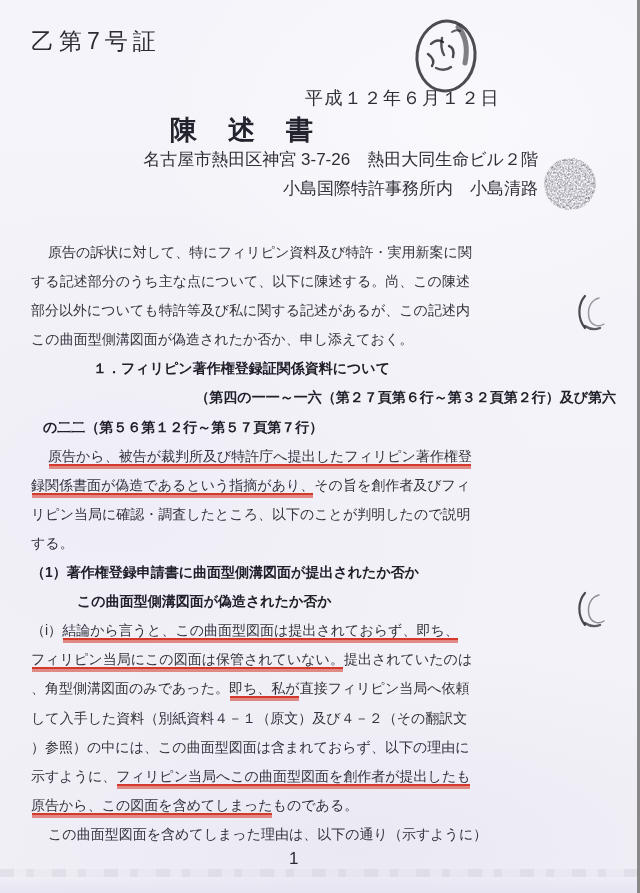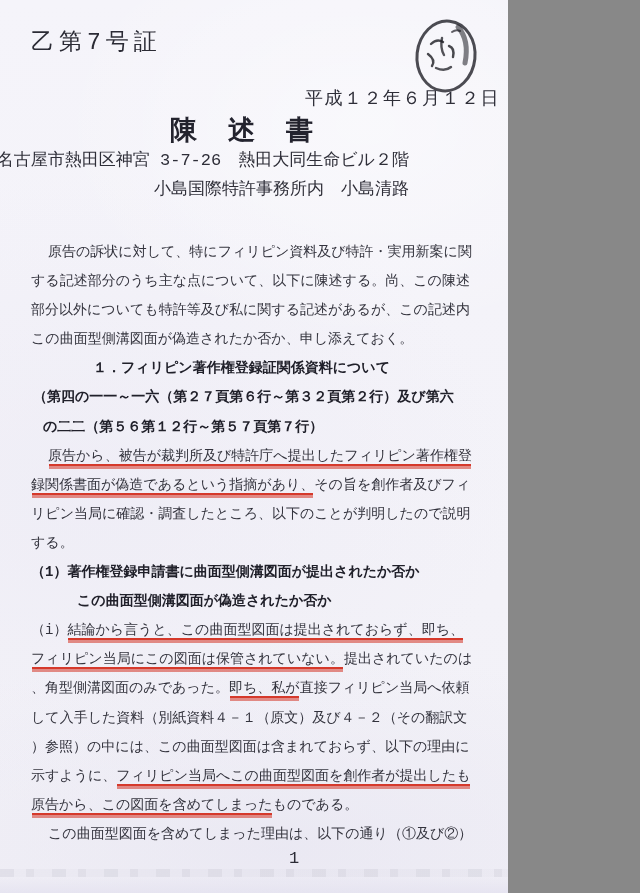--- a/index.html
+++ b/index.html
@@ -1,23 +1,23 @@
 <!DOCTYPE html>
 <html><head>
 <meta charset="utf-8">
 <style>
   html,body{margin:0;padding:0;background:#888;}
   .page{
-    position:relative;width:508px;height:893px;overflow:hidden;
+    position:relative;width:637px;height:893px;overflow:hidden;
     background:
       radial-gradient(ellipse 320px 220px at 72% 14%, rgba(255,255,255,.45), rgba(255,255,255,0)),
       radial-gradient(ellipse 420px 320px at 18% 55%, rgba(235,233,244,.55), rgba(235,233,244,0)),
       radial-gradient(ellipse 500px 200px at 55% 95%, rgba(229,227,240,.6), rgba(229,227,240,0)),
       linear-gradient(#f5f4fa,#f2f1f7);
-    font-family:Liberation Mono, monospace;
+    font-family:Liberation Sans, sans-serif;
     color:#33333d;
   }
   .exhibit{position:absolute;left:31px;top:26px;font-size:23px;letter-spacing:5px;color:#2b2b35;}
   .date{position:absolute;left:305px;top:86px;font-size:18px;letter-spacing:1.5px;color:#2e2e38;}
   .doc-title{position:absolute;left:170px;top:112px;font-size:27px;font-weight:600;color:#23232e;letter-spacing:2px;}
   .addr{position:absolute;right:99px;text-align:left;font-size:17px;color:#2e2e38;white-space:nowrap;}
   .addr1{top:148px;}
   .addr2{top:177px;}
   .stamp-top{position:absolute;left:412px;top:16px;}
   .seal{position:absolute;left:543px;top:156px;}
@@ -100,36 +100,36 @@
       <path d="M12 34 q7 5 15 2" stroke-width="2.4" opacity=".75"></path>
     </g>
   </svg>
 
   <div class="body">
       <div class="line" style="padding-left: 17px;"><span>原告の訴状に対して、特にフィリピン資料及び特許・実用新案に関</span></div>
       <div class="line" style="padding-left: 0px;"><span>する記述部分のうち主な点について、以下に陳述する。尚、この陳述</span></div>
       <div class="line" style="padding-left: 0px;"><span>部分以外についても特許等及び私に関する記述があるが、この記述内</span></div>
       <div class="line" style="padding-left: 0px;"><span>この曲面型側溝図面が偽造されたか否か、申し添えておく。</span></div>
       <div class="line b" style="padding-left: 62px;"><span>１．フィリピン著作権登録証関係資料について</span></div>
-      <div class="line b" style="padding-left: 2px;"><span>（第四の一一～一六（第２７頁第６行～第３２頁第２行）及び第六</span></div>
+      <div class="line b" style="padding-left: 2px; text-align: right;"><span>（第四の一一～一六（第２７頁第６行～第３２頁第２行）及び第六</span></div>
       <div class="line b" style="padding-left: 12px;"><span>の二二（第５６第１２行～第５７頁第７行）</span></div>
       <div class="line" style="padding-left: 17px;"><span class="u">原告から、被告が裁判所及び特許庁へ提出したフィリピン著作権登</span></div>
       <div class="line" style="padding-left: 0px;"><span class="u">録関係書面が偽造であるという指摘があり、</span><span>その旨を創作者及びフィ</span></div>
       <div class="line" style="padding-left: 0px;"><span>リピン当局に確認・調査したところ、以下のことが判明したので説明</span></div>
       <div class="line" style="padding-left: 0px;"><span>する。</span></div>
       <div class="line b" style="padding-left: 0px;"><span>（1）著作権登録申請書に曲面型側溝図面が提出されたか否か</span></div>
       <div class="line b" style="padding-left: 46px;"><span>この曲面型側溝図面が偽造されたか否か</span></div>
       <div class="line" style="padding-left: 0px;"><span>（i）</span><span class="u">結論から言うと、この曲面型図面は提出されておらず、即ち、</span></div>
       <div class="line" style="padding-left: 0px;"><span class="u">フィリピン当局にこの図面は保管されていない。</span><span>提出されていたのは</span></div>
       <div class="line" style="padding-left: 0px;"><span>、角型側溝図面のみであった。</span><span class="u">即ち、私が</span><span>直接フィリピン当局へ依頼</span></div>
       <div class="line" style="padding-left: 0px;"><span>して入手した資料（別紙資料４－１（原文）及び４－２（その翻訳文</span></div>
       <div class="line" style="padding-left: 0px;"><span>）参照）の中には、この曲面型図面は含まれておらず、以下の理由に</span></div>
       <div class="line" style="padding-left: 0px;"><span>示すように、</span><span class="u">フィリピン当局へこの曲面型図面を創作者が提出したも</span></div>
       <div class="line" style="padding-left: 0px;"><span class="u">原告から、この図面を含めてしまった</span><span>ものである。</span></div>
-      <div class="line" style="padding-left: 17px;"><span>この曲面型図面を含めてしまった理由は、以下の通り（①及び②）</span></div>
+      <div class="line" style="padding-left: 17px;"><span>この曲面型図面を含めてしまった理由は、以下の通り（示すように）</span></div>
     </div>
 
   <div class="pageno">1</div>
 
   <div class="smudge"></div>
   <div class="bottom-band"></div>
 
 </div>
 
 </body></html>

